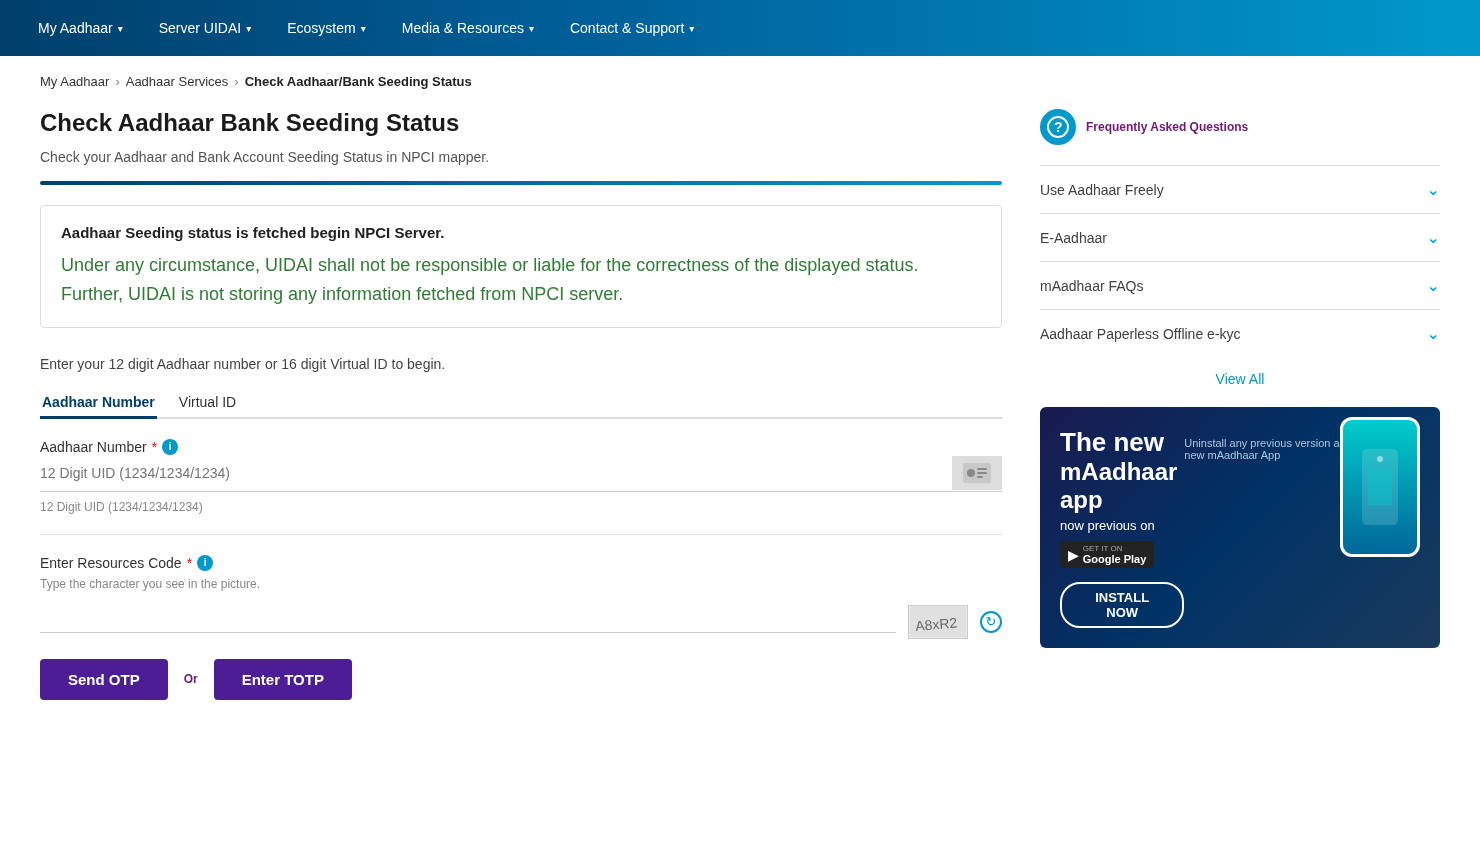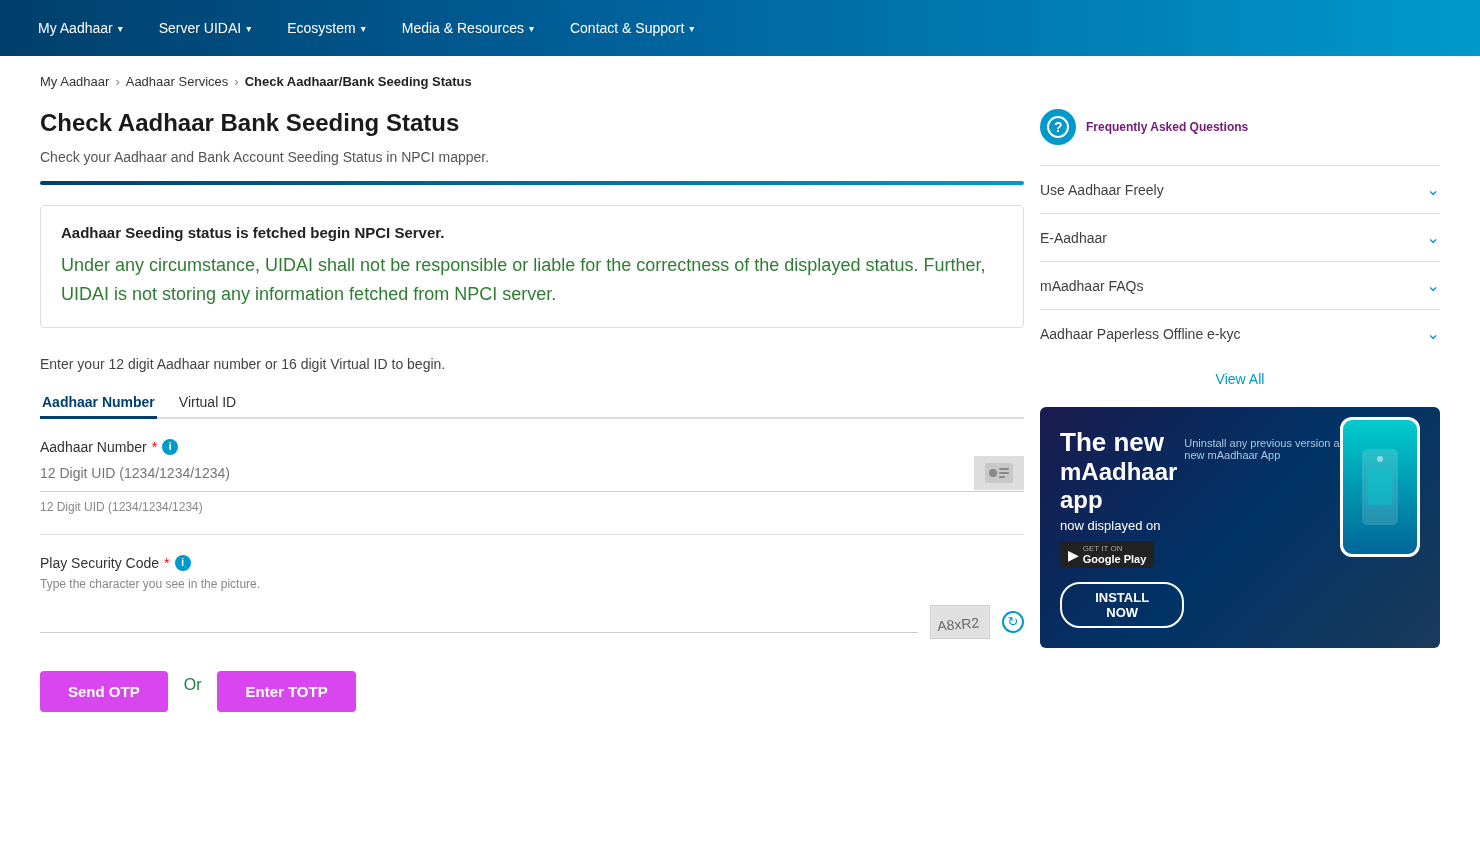--- a/index.html
+++ b/index.html
@@ -36,21 +36,21 @@
       align-items: center;
       gap: 6px;
     }
     .breadcrumb a { color: #333; text-decoration: none; }
     .breadcrumb .separator { color: #888; }
     .breadcrumb .current { font-weight: bold; color: #222; }
 
     
     .main-layout {
       display: flex;
-      gap: 16px;
+      gap: 38px;
       padding: 10px 40px 40px 40px;
       max-width: 1480px;
       justify-content: space-between;
     }
 
     
     .left-content { flex: 1; min-width: 0; }
 
     .page-title {
       font-size: 24px;
@@ -241,31 +241,30 @@
     }
 
     
     .button-row {
       display: flex;
       align-items: center;
       gap: 16px;
       margin-top: 10px;
     }
     .btn-primary {
-      background: #d946ef;
+      background: #4c1d95;
       color: #fff;
       border: none;
       padding: 12px 28px;
       font-size: 15px;
       border-radius: 4px;
       cursor: pointer;
       font-weight: bold;
-      margin-top: 12px;
-    }
-    .or-text { font-size: 16px; color: #15803d; }
+    }
+    .or-text { font-size: 12px; color: #701a75; font-weight: bold; }
 
     
     .right-sidebar { width: 400px; flex-shrink: 0; }
 
     .faq-header {
       display: flex;
       align-items: center;
       gap: 10px;
       margin-bottom: 20px;
     }
@@ -438,21 +437,21 @@
           <rect x="14" y="9" width="10" height="2" rx="1" fill="#888"></rect>
           <rect x="14" y="13" width="6" height="2" rx="1" fill="#888"></rect>
         </svg>
       </div>
     </div>
     <div class="field-hint">12 Digit UID (1234/1234/1234)</div>
 
     <div class="field-divider"></div>
 
     <div class="security-label">
-      <span>Play Security Code</span>
+      <span>Enter Resources Code</span>
       <span class="required-star">*</span>
       <span class="info-icon">i</span>
     </div>
     <div class="security-hint">Type the character you see in the picture.</div>
 
     <div class="captcha-row">
       <div class="captcha-input-wrapper">
         <input type="text" class="captcha-input" placeholder="" style="">
       </div>
       <div class="captcha-image">
@@ -512,21 +511,21 @@
           <circle cx="20" cy="12" r="3" fill="#fff" opacity="0.5"></circle>
           <rect x="8" y="22" width="24" height="36" rx="2" fill="#00cccc" opacity="0.4"></rect>
         </svg>
       </div>
       <div class="banner-content">
         <div class="banner-title">
           <span>The new</span><br>
           <span style="font-size:24px">mAadhaar app</span>
         </div>
         <div class="banner-sub">
-          <span>now displayed on</span>
+          <span>now previous on</span>
         </div>
         <div class="banner-store">
           <span class="play-icon">▶</span>
           <div>
             <div style="font-size:8px;color:#aaa">GET IT ON</div>
             <div style="font-size:11px;color:#fff;font-weight:bold">Google Play</div>
           </div>
         </div>
         <br>
         <button class="install-btn">INSTALL NOW</button>

